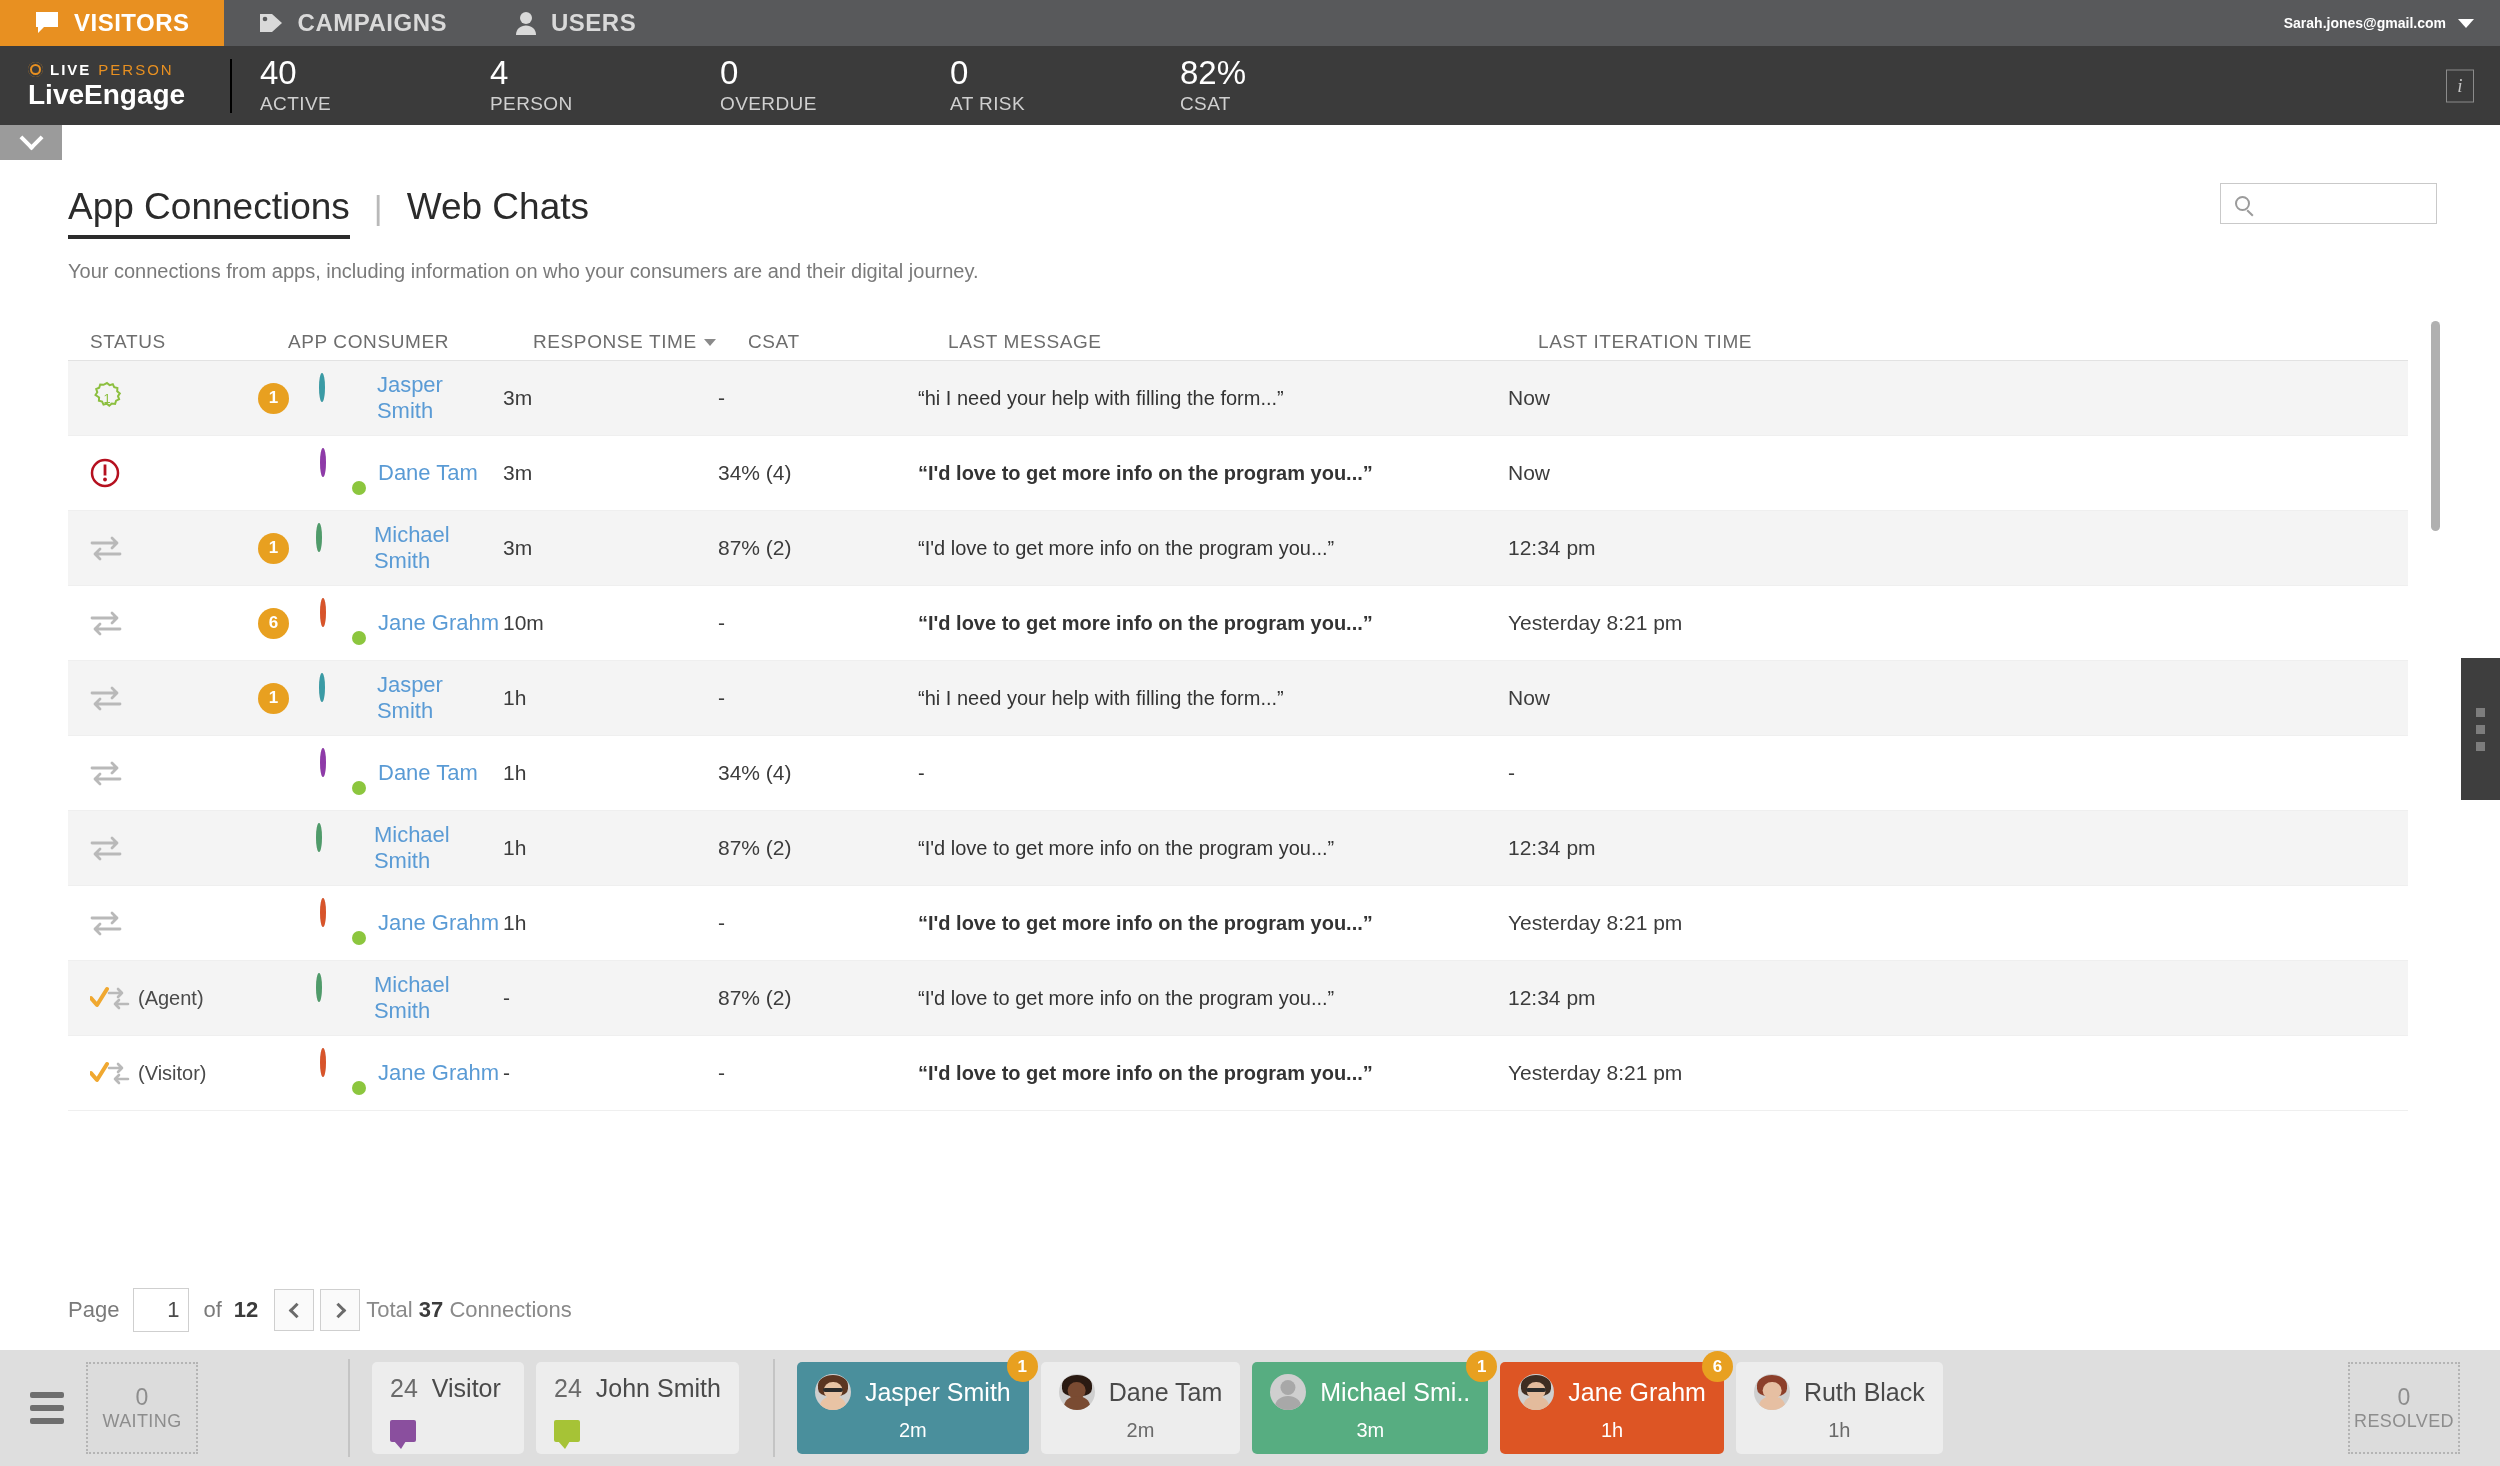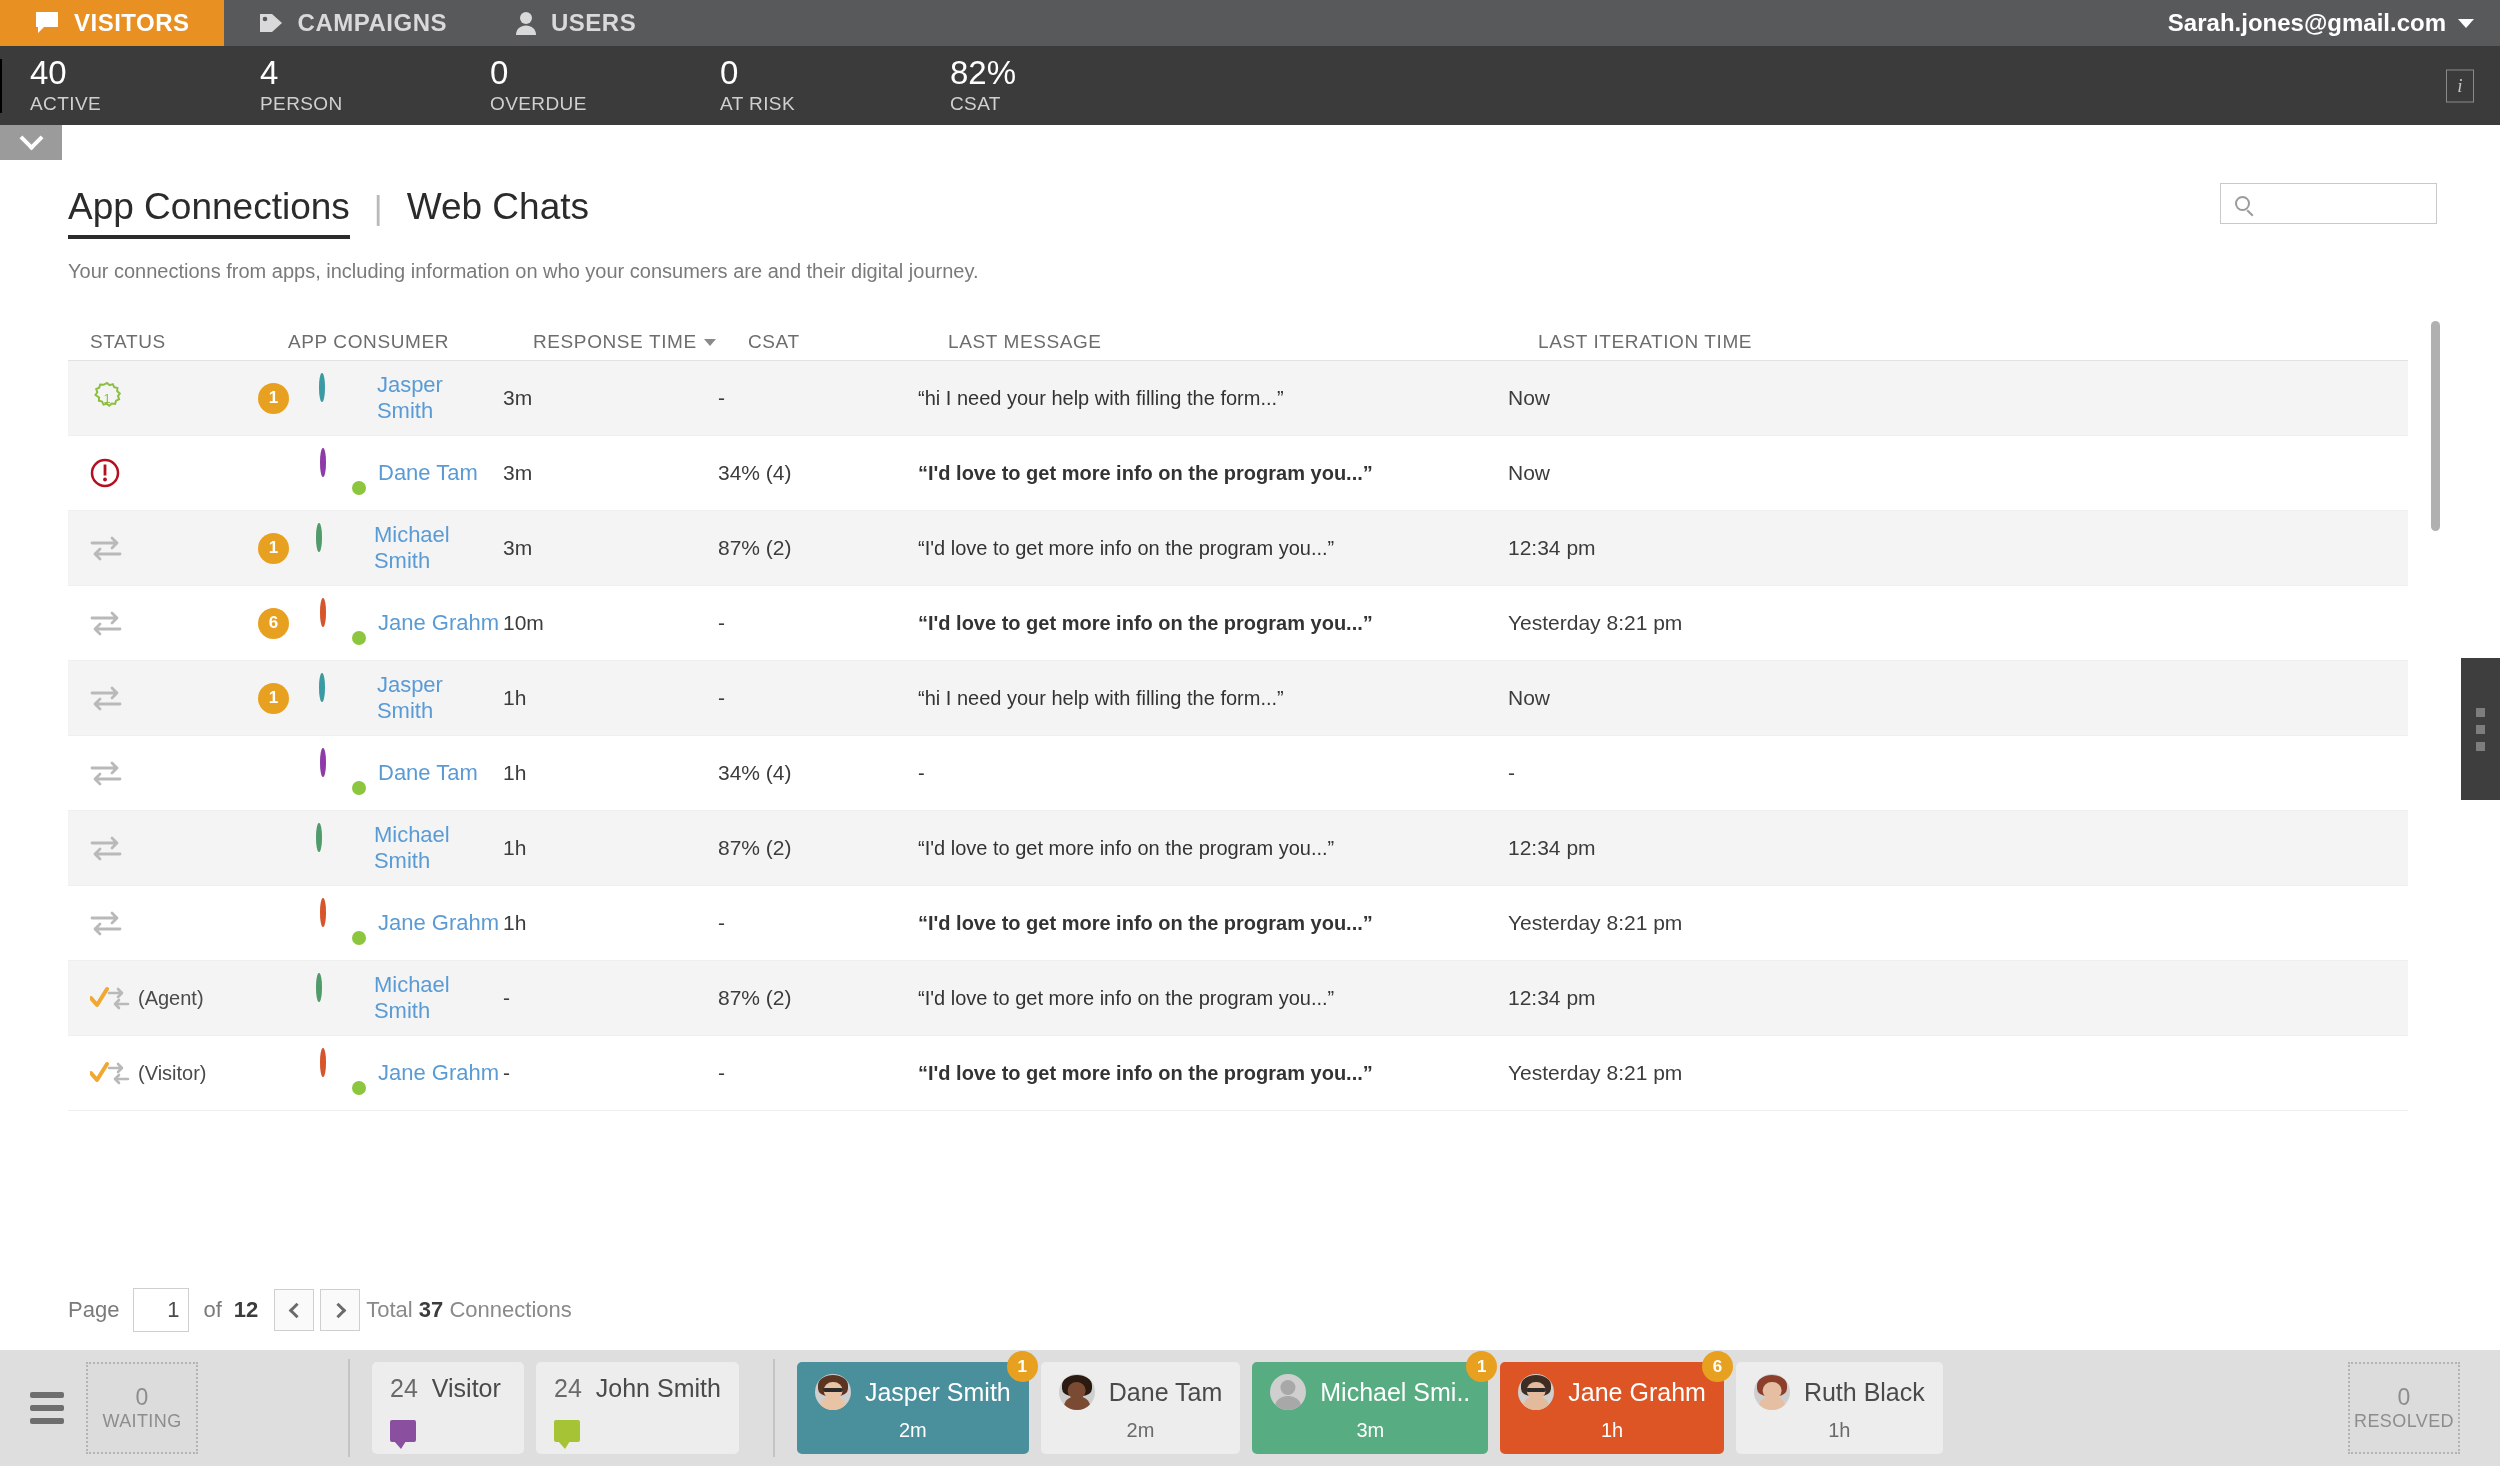--- a/index.html
+++ b/index.html
@@ -18,21 +18,21 @@
   .nav-tab {
     display: flex; align-items: center; gap: 14px;
     padding: 0 34px; color: #d9d9d9; font-size: 24px; font-weight: 600;
     letter-spacing: 0.5px; cursor: pointer;
   }
   .nav-tab.active { background: #e89021; color: #ffffff; }
   .nav-icon { display: flex; align-items: center; }
   .account {
     position: absolute; right: 26px; top: 0; height: 46px;
     display: flex; align-items: center; gap: 12px;
-    color: #ffffff; font-size: 24px; font-weight: 600; cursor: pointer;
+    color: #ffffff; font-size: 14px; font-weight: 600; cursor: pointer;
   }
   .caret-down {
     width: 0; height: 0; border-left: 8px solid transparent;
     border-right: 8px solid transparent; border-top: 9px solid #ffffff;
   }
 
   
   .kpibar {
     height: 79px; background: #3b3b3b; display: flex; align-items: center;
     position: relative;
@@ -298,20 +298,28 @@
     </span>
     <span>USERS</span>
   </div>
   <div class="account">
     <span>Sarah.jones@gmail.com</span>
     <span class="caret-down"></span>
   </div>
 </div>
 
 <div class="kpibar">
+  <div class="brand">
+    <div class="brand-top">
+      <span class="brand-gear"></span>
+      <span class="brand-live">LIVE</span>
+        <span class="brand-person">PERSON</span>
+    </div>
+    <div class="brand-engage">LiveEngage</div>
+  </div>
   <div class="kpi-sep"></div>
 
   <div class="kpi">
     <div class="kpi-value">40</div>
     <div class="kpi-label">ACTIVE</div>
   </div>
   <div class="kpi">
     <div class="kpi-value">4</div>
     <div class="kpi-label">PERSON</div>
   </div>

